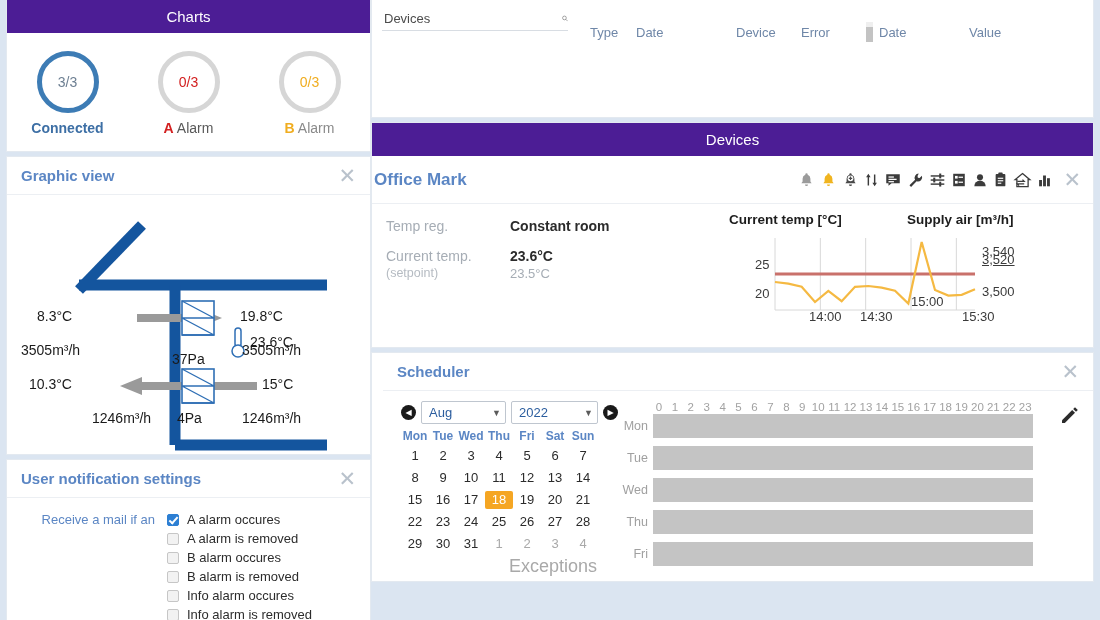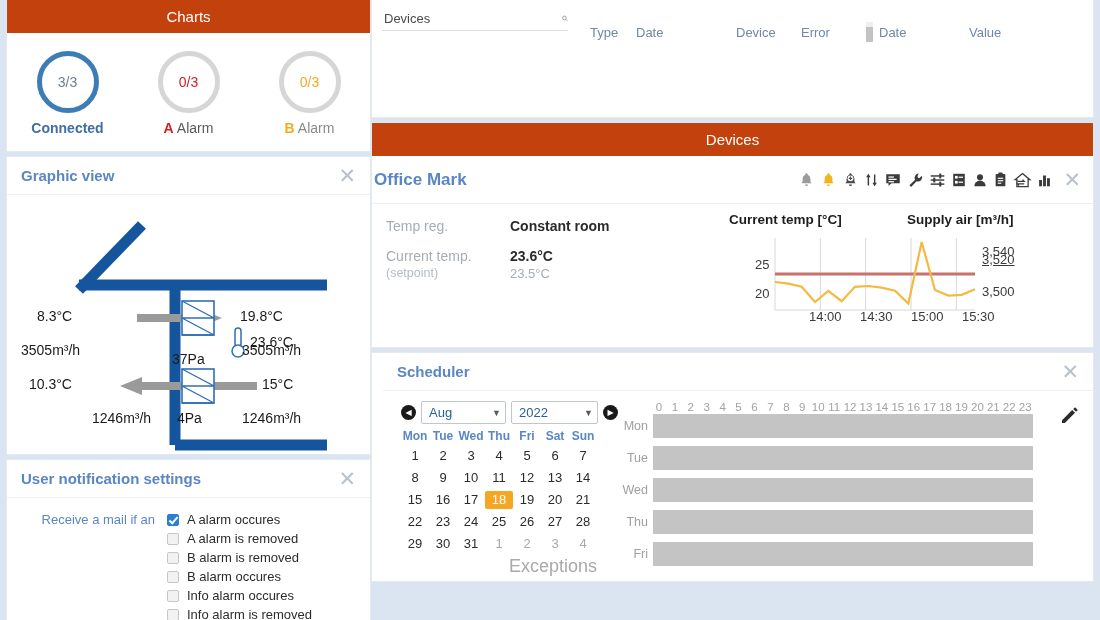--- a/index.html
+++ b/index.html
@@ -8,21 +8,21 @@
     background:#dbe5f1;
     font-family:"Liberation Sans", sans-serif;
     font-size:13px;color:#333;
     -webkit-font-smoothing:antialiased;
   }
   .app{position:relative;width:1100px;height:620px;}
 
   
   .panel{background:#fff;box-shadow:0 0 0 1px #e3e9f0;}
   .bar{
-    background:#c2410c;color:#fff;
+    background:#4c1d95;color:#fff;
     height:33px;line-height:33px;text-align:center;
     font-size:15px;position:relative;
   }
   .panel-head{
     height:38px;display:flex;align-items:center;
     padding:0 14px;border-bottom:1px solid #eceff3;
     box-sizing:border-box;
   }
   .panel-title{
     color:#5b86c4;font-weight:bold;font-size:15px;flex:1;
@@ -243,25 +243,25 @@
             <div class="cb-item">
                 <span class="cb on"></span>
                 <span class="cb-label">A alarm occures</span>
               </div>
             <div class="cb-item">
                 <span class="cb"></span>
                 <span class="cb-label">A alarm is removed</span>
               </div>
             <div class="cb-item">
                 <span class="cb"></span>
-                <span class="cb-label">B alarm is removed</span>
+                <span class="cb-label">B alarm occures</span>
               </div>
             <div class="cb-item">
                 <span class="cb"></span>
-                <span class="cb-label">B alarm occures</span>
+                <span class="cb-label">B alarm is removed</span>
               </div>
             <div class="cb-item">
                 <span class="cb"></span>
                 <span class="cb-label">Info alarm occures</span>
               </div>
             <div class="cb-item">
                 <span class="cb"></span>
                 <span class="cb-label">Info alarm is removed</span>
               </div>
           </div>
@@ -435,21 +435,21 @@
               <polyline points="58,50 71.33333333333333,51.599999999999994 84.66666666666667,54.80000000000001 98,70 111.33333333333334,58.80000000000001 124.66666666666667,69.19999999999999 138,54.80000000000001 151.33333333333331,54 164.66666666666669,55.599999999999994 178,58.80000000000001 191.33333333333334,71.6 204.66666666666666,10 218,58 231.33333333333334,63.599999999999994 244.66666666666666,62.80000000000001 258,57.19999999999999" fill="none" stroke="#f5b942" stroke-width="2.2"></polyline>
             </svg>
 
           <div class="ax-lab" style="left:38px;top:53px;">25</div>
           <div class="ax-lab" style="left:38px;top:82px;">20</div>
           <div class="ax-lab" style="left:265px;top:40px;">3,540</div>
           <div class="ax-lab" style="left:265px;top:48px;text-decoration:underline;">3,520</div>
           <div class="ax-lab" style="left:265px;top:80px;">3,500</div>
           <div class="ax-lab" style="left:92px;top:105px;">14:00</div>
           <div class="ax-lab" style="left:143px;top:105px;">14:30</div>
-          <div class="ax-lab" style="left:194px;top:105px;text-align:right;">15:00</div>
+          <div class="ax-lab" style="left:194px;top:90px;text-align:right;">15:00</div>
           <div class="ax-lab" style="left:245px;top:105px;">15:30</div>
         </div>
       </div>
     </div>
 
     <div class="panel" id="sched-panel">
       <div class="panel-head">
         <div class="panel-title">Scheduler</div>
         <div class="xbtn">✕</div>
       </div>

